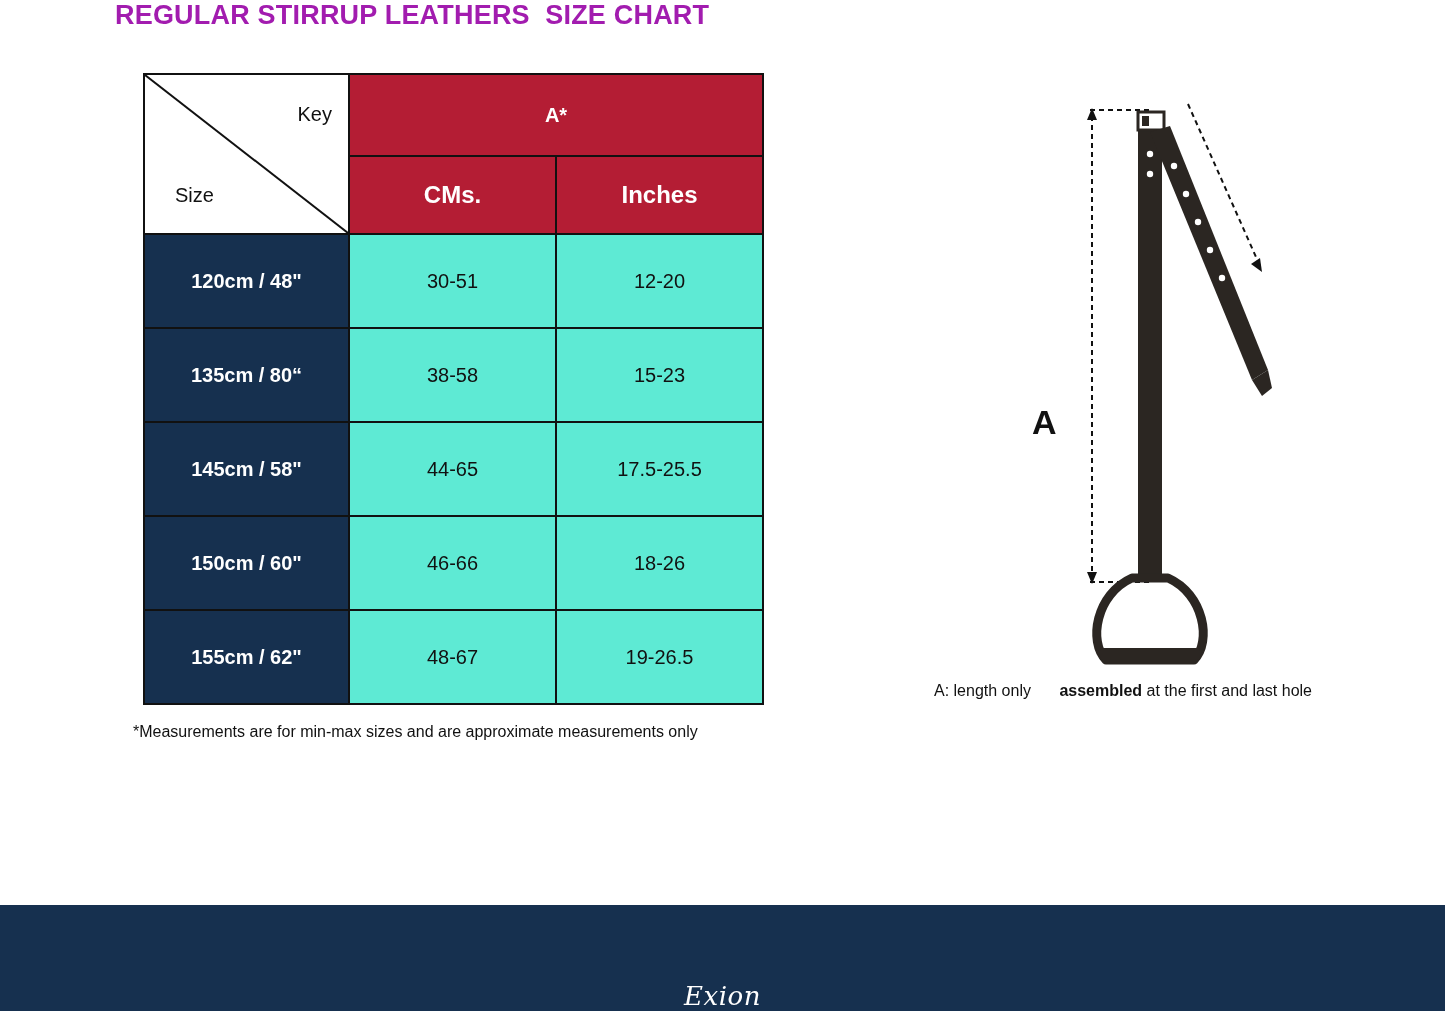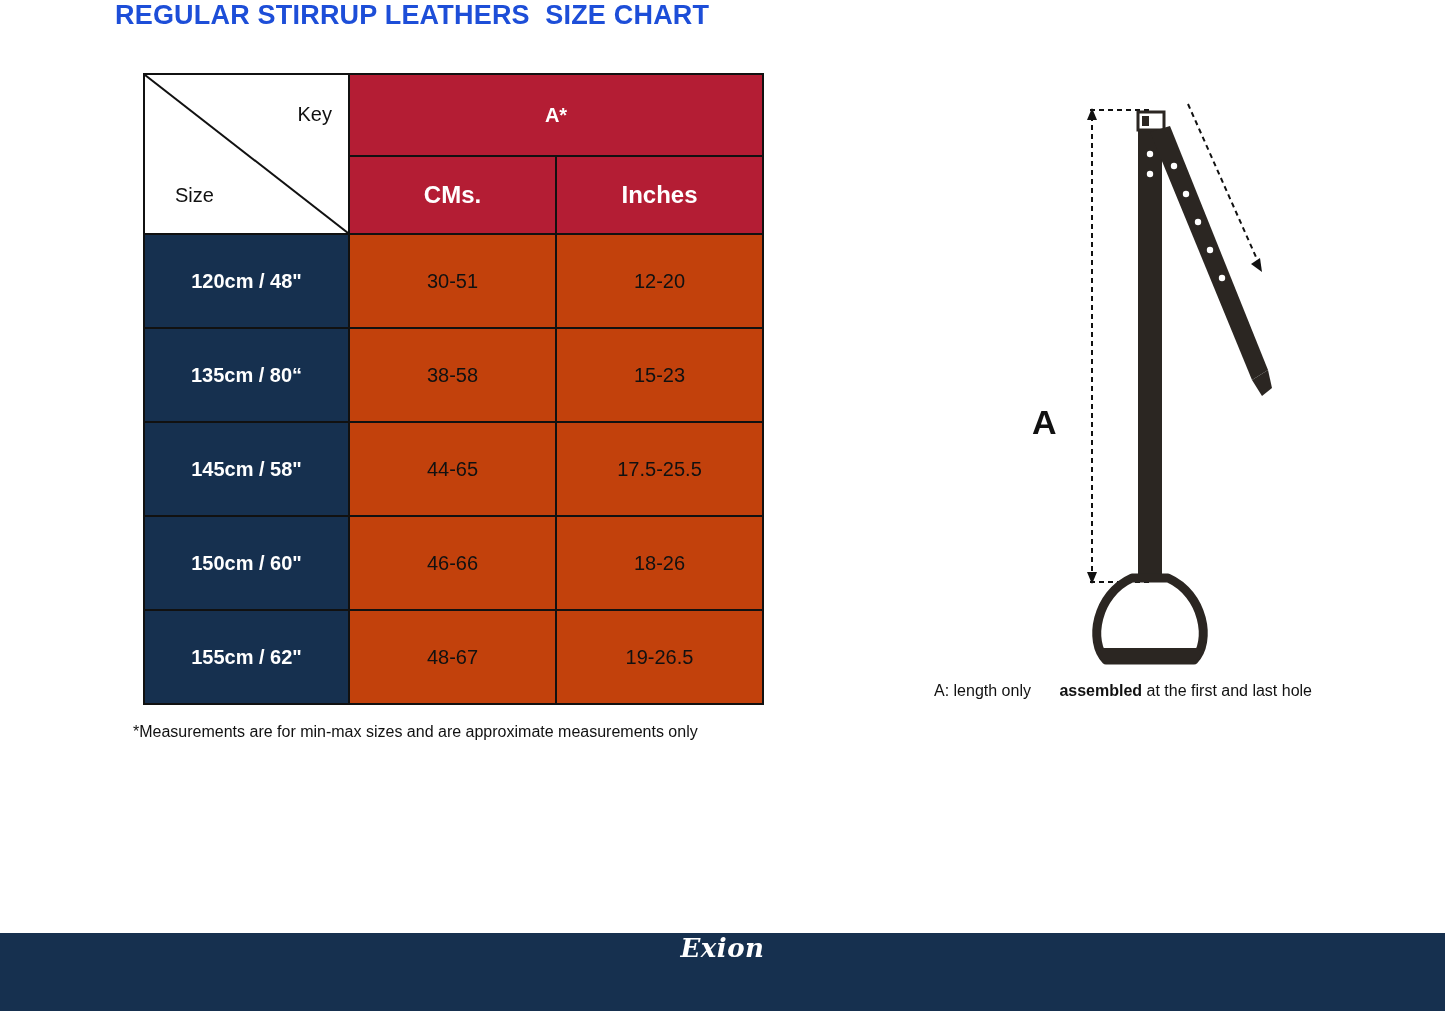--- a/index.html
+++ b/index.html
@@ -19,21 +19,21 @@
   }
 
   
   .title {
     position: absolute;
     left: 115px;
     top: 0px;
     font-size: 27px;
     font-weight: bold;
     letter-spacing: 0.2px;
-    color: #1d4ed8;
+    color: #a21caf;
     white-space: pre;
   }
 
   
   .table-wrap {
     position: absolute;
     left: 143px;
     top: 73px;
     width: 564px;
   }
@@ -94,21 +94,21 @@
   }
 
   .row-size {
     background: #16304f;
     color: #ffffff;
     font-size: 20px;
     font-weight: bold;
     height: 94px;
   }
   .row-val {
-    background: #c2410c;
+    background: #5eead4;
     color: #111111;
     font-size: 20px;
     height: 94px;
   }
 
   .footnote {
     position: absolute;
     left: 133px;
     top: 723px;
     font-size: 16px;
@@ -140,26 +140,25 @@
     white-space: pre;
   }
   .caption b { font-weight: bold; margin-left: 24px; }
 
   
   .footer {
     position: absolute;
     left: 0;
     bottom: 0;
     width: 1445px;
-    height: 78px;
+    height: 106px;
     background: #16304f;
     display: flex;
-    align-items: flex-start;
+    align-items: flex-end;
     justify-content: center;
-    font-weight: bold;
   }
   .footer .brand {
     color: #ffffff;
     font-family: "DejaVu Serif", serif;
     font-style: italic;
     font-size: 26px;
     letter-spacing: 0.5px;
   }
 </style>
 </head>

